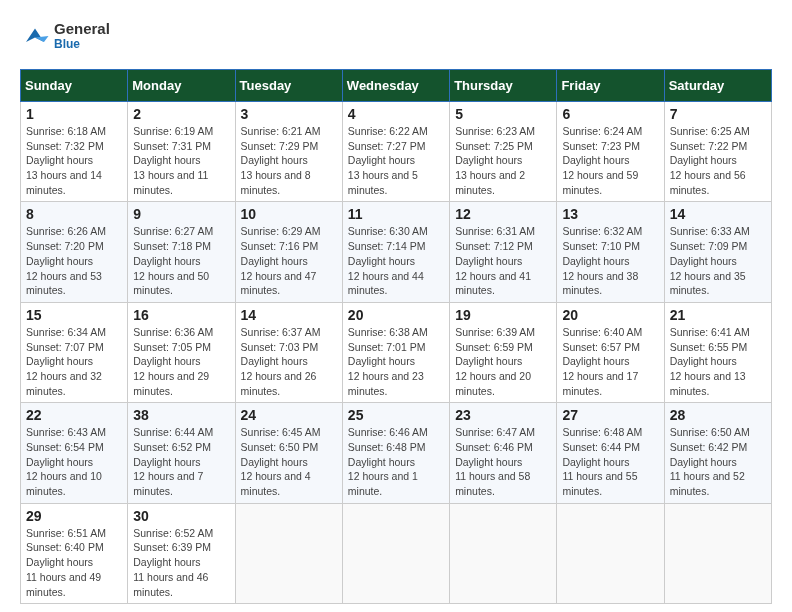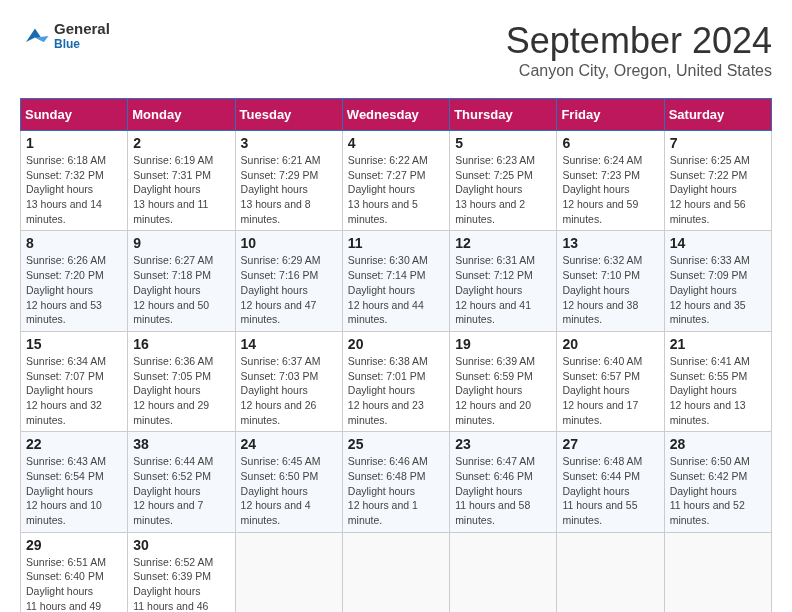--- a/index.html
+++ b/index.html
@@ -38,21 +38,21 @@
     .location-title {
       font-size: 16px;
       color: #555;
     }
     .calendar-table {
       width: 100%;
       border-collapse: collapse;
       font-size: 11px;
     }
     .calendar-table th {
-      background-color: #be185d;
+      background-color: #14532d;
       color: white;
       padding: 8px 4px;
       text-align: left;
       font-size: 13px;
       font-weight: bold;
       border: 1px solid #2d6fbb;
     }
     .calendar-table td {
       border: 1px solid #ccc;
       vertical-align: top;
@@ -90,24 +90,20 @@
       <rect x="0" y="0" width="40" height="40" fill="none"></rect>
 
       <polygon points="8,28 20,10 32,28 20,22" fill="#1a6aad"></polygon>
       <polygon points="20,22 32,28 38,20 20,22" fill="#4aa0e6"></polygon>
     </svg>
     <div>
       <span class="logo-general" style="display:block; font-size:15px; font-weight:bold; color:#333;">General</span>
       <span class="logo-blue" style="display:block; font-size:12px; font-weight:bold; color:#1a6aad;">Blue</span>
     </div>
   </div>
-  <div class="title-section">
-    <div class="month-title">September 2024</div>
-    <div class="location-title">Canyon City, Oregon, United States</div>
-  </div>
 </div>
 
 <table class="calendar-table">
   <thead>
     <tr>
       <th>Sunday</th>
       <th>Monday</th>
       <th>Tuesday</th>
       <th>Wednesday</th>
       <th>Thursday</th>

